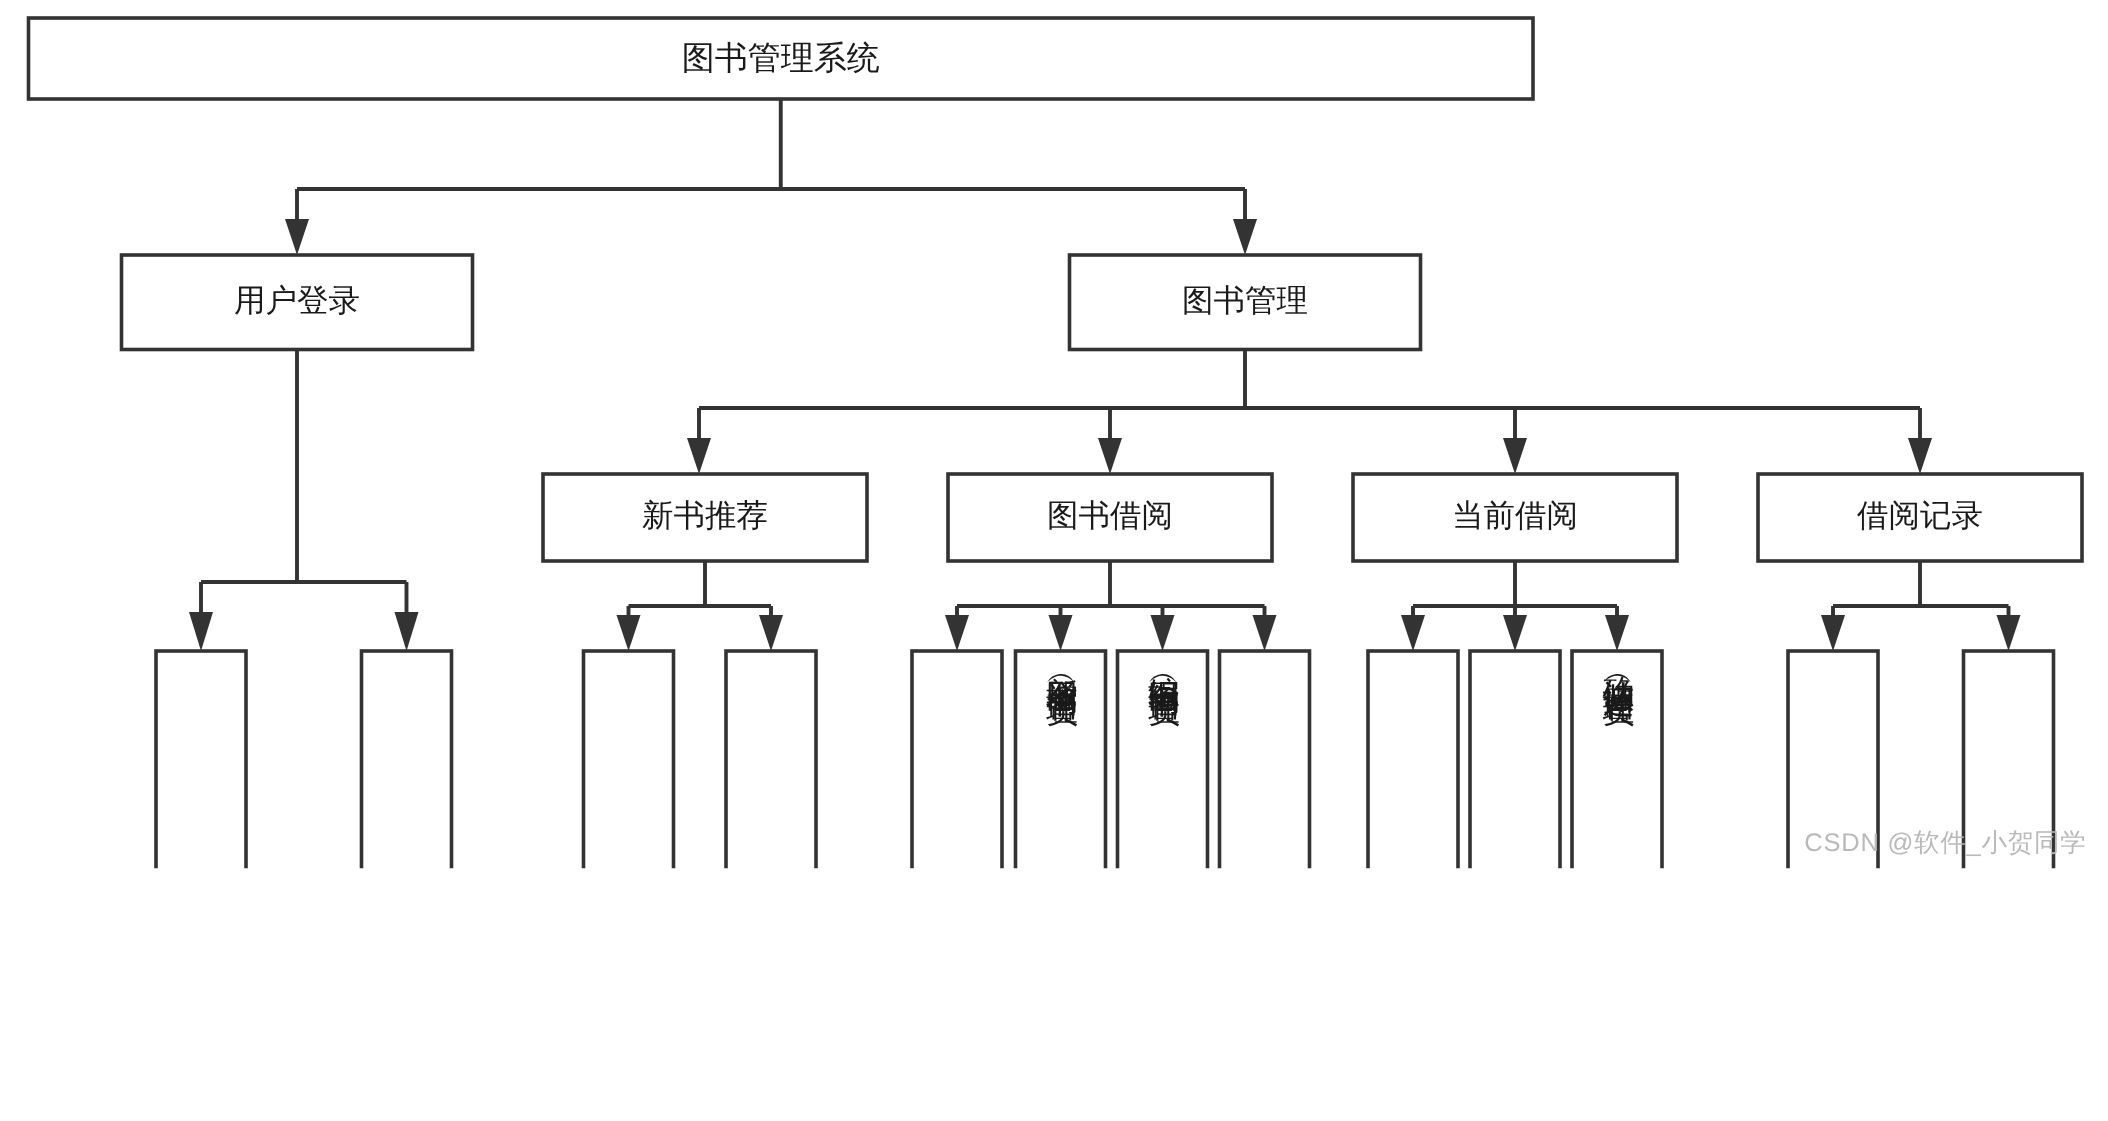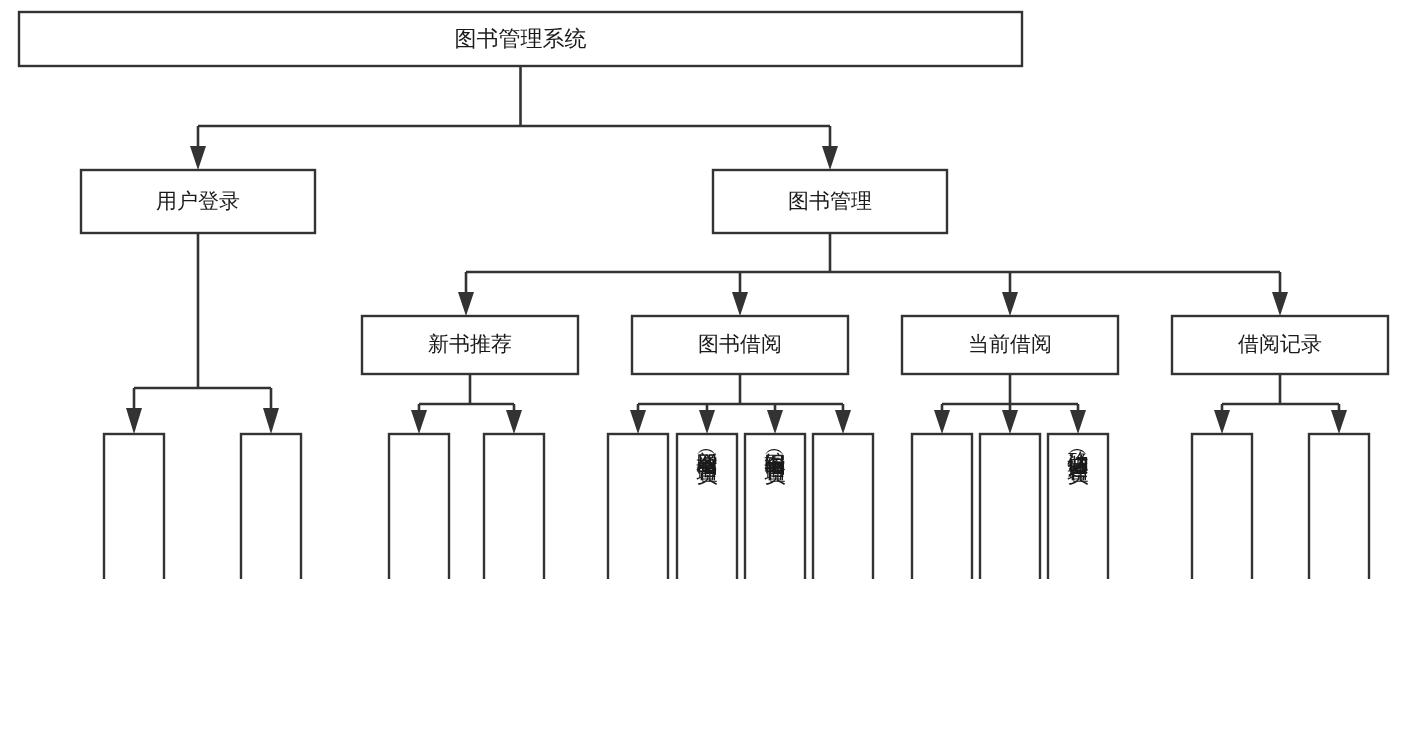--- a/index.html
+++ b/index.html
@@ -253,14 +253,15 @@
     <span class="vlabel-text">确认归还（管理员）</span>
   </div>
 
   <div class="vlabel-wrap" style="left:1192px; top:434px; width:60px; height:300px;">
     <span class="vlabel-text">新增借阅记录</span>
   </div>
   <div class="vlabel-wrap" style="left:1309px; top:434px; width:60px; height:300px;">
     <span class="vlabel-text">查询借阅记录</span>
   </div>
 
+  <div class="watermark">CSDN @软件_小贺同学</div>
 
 </div>
 
 </body></html>

